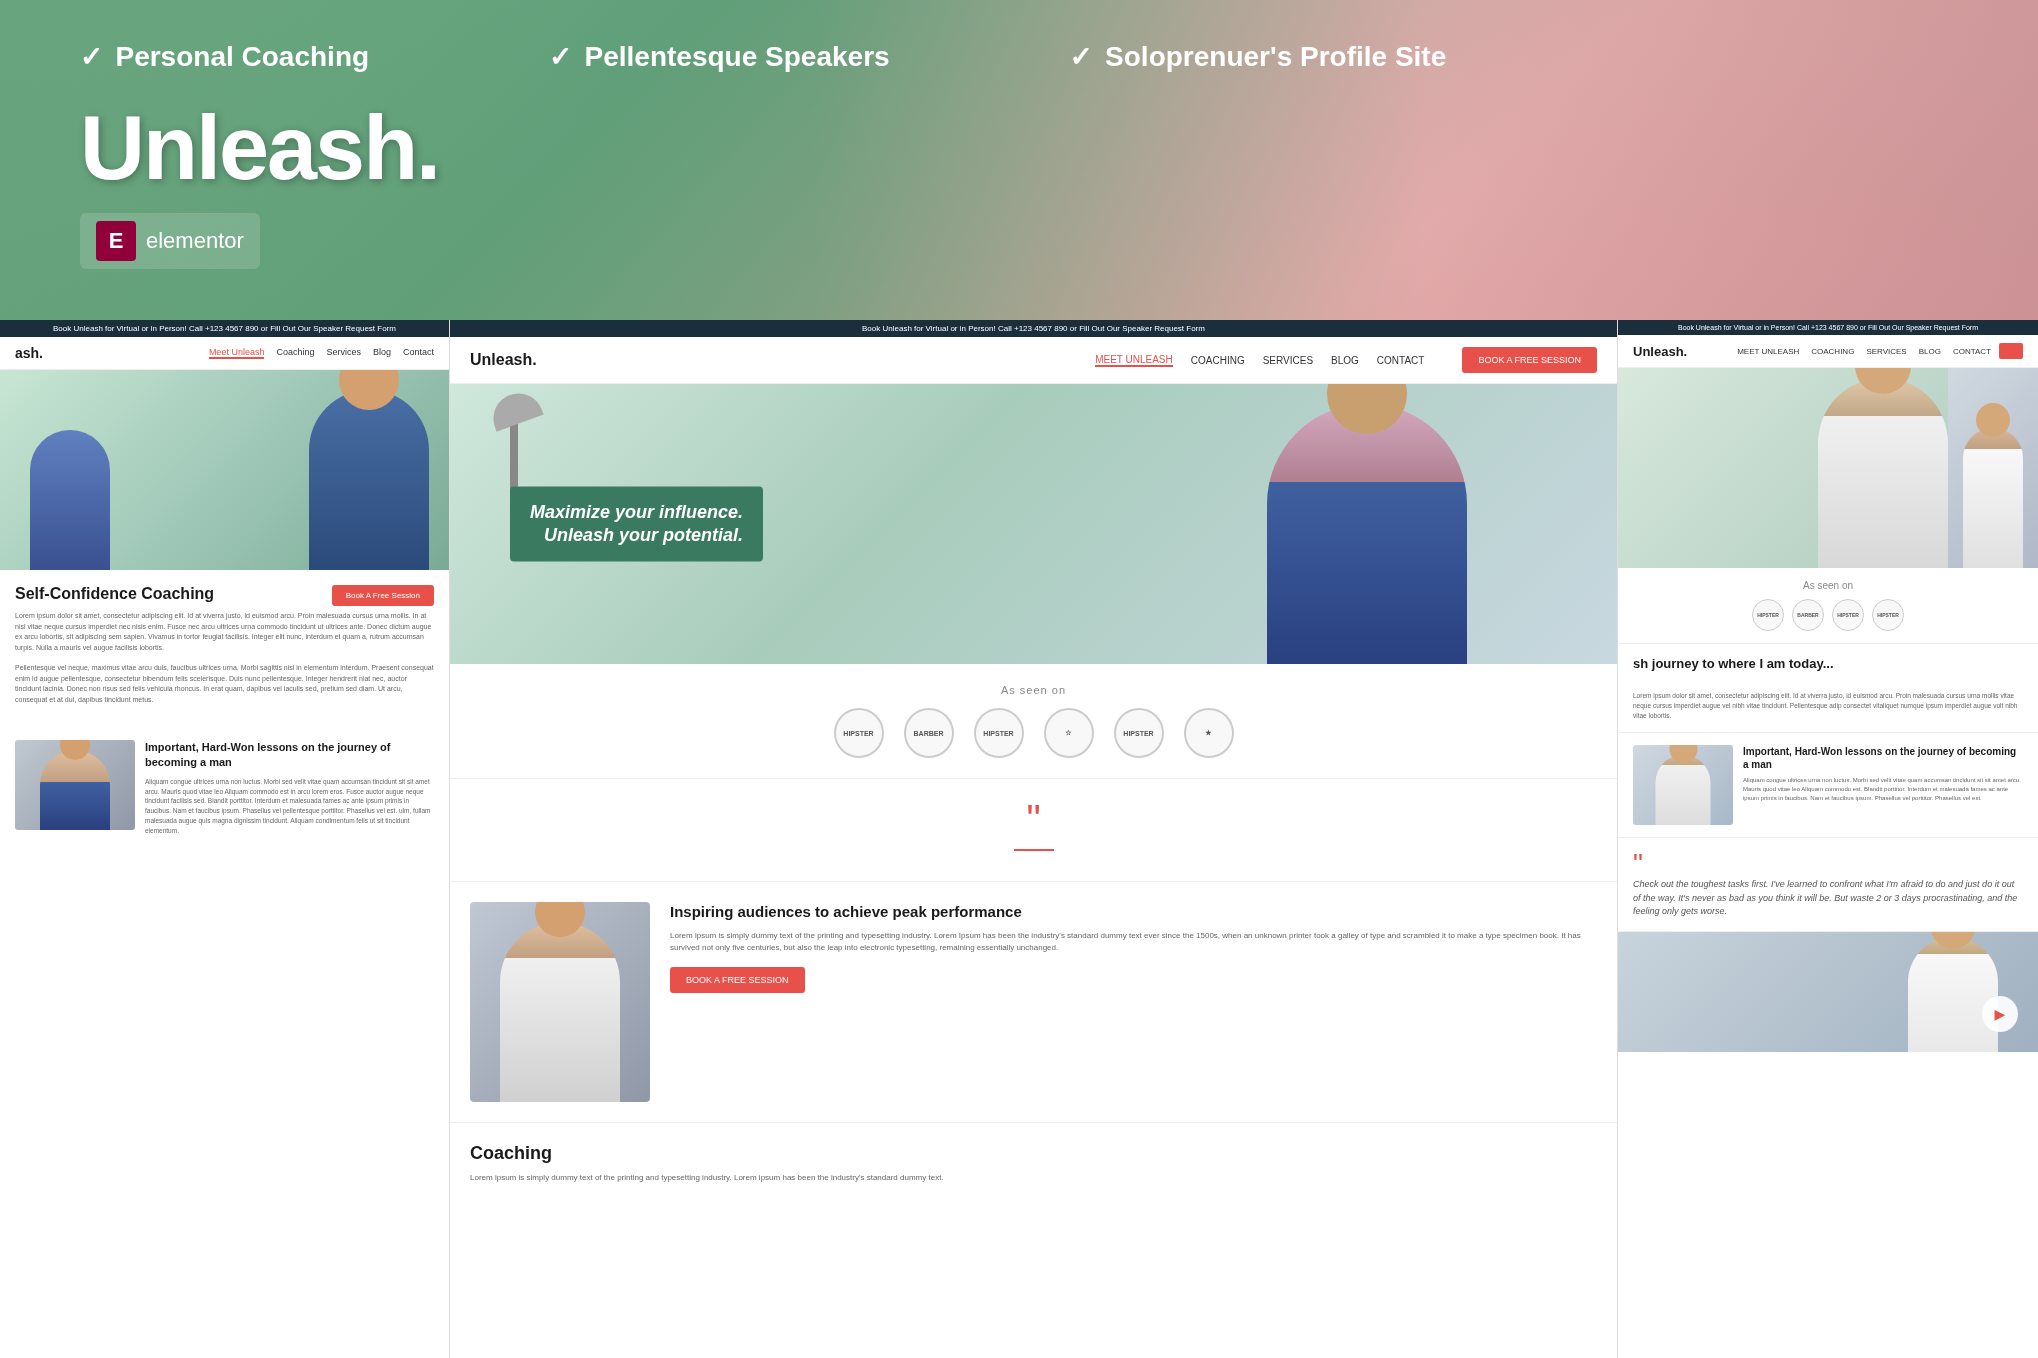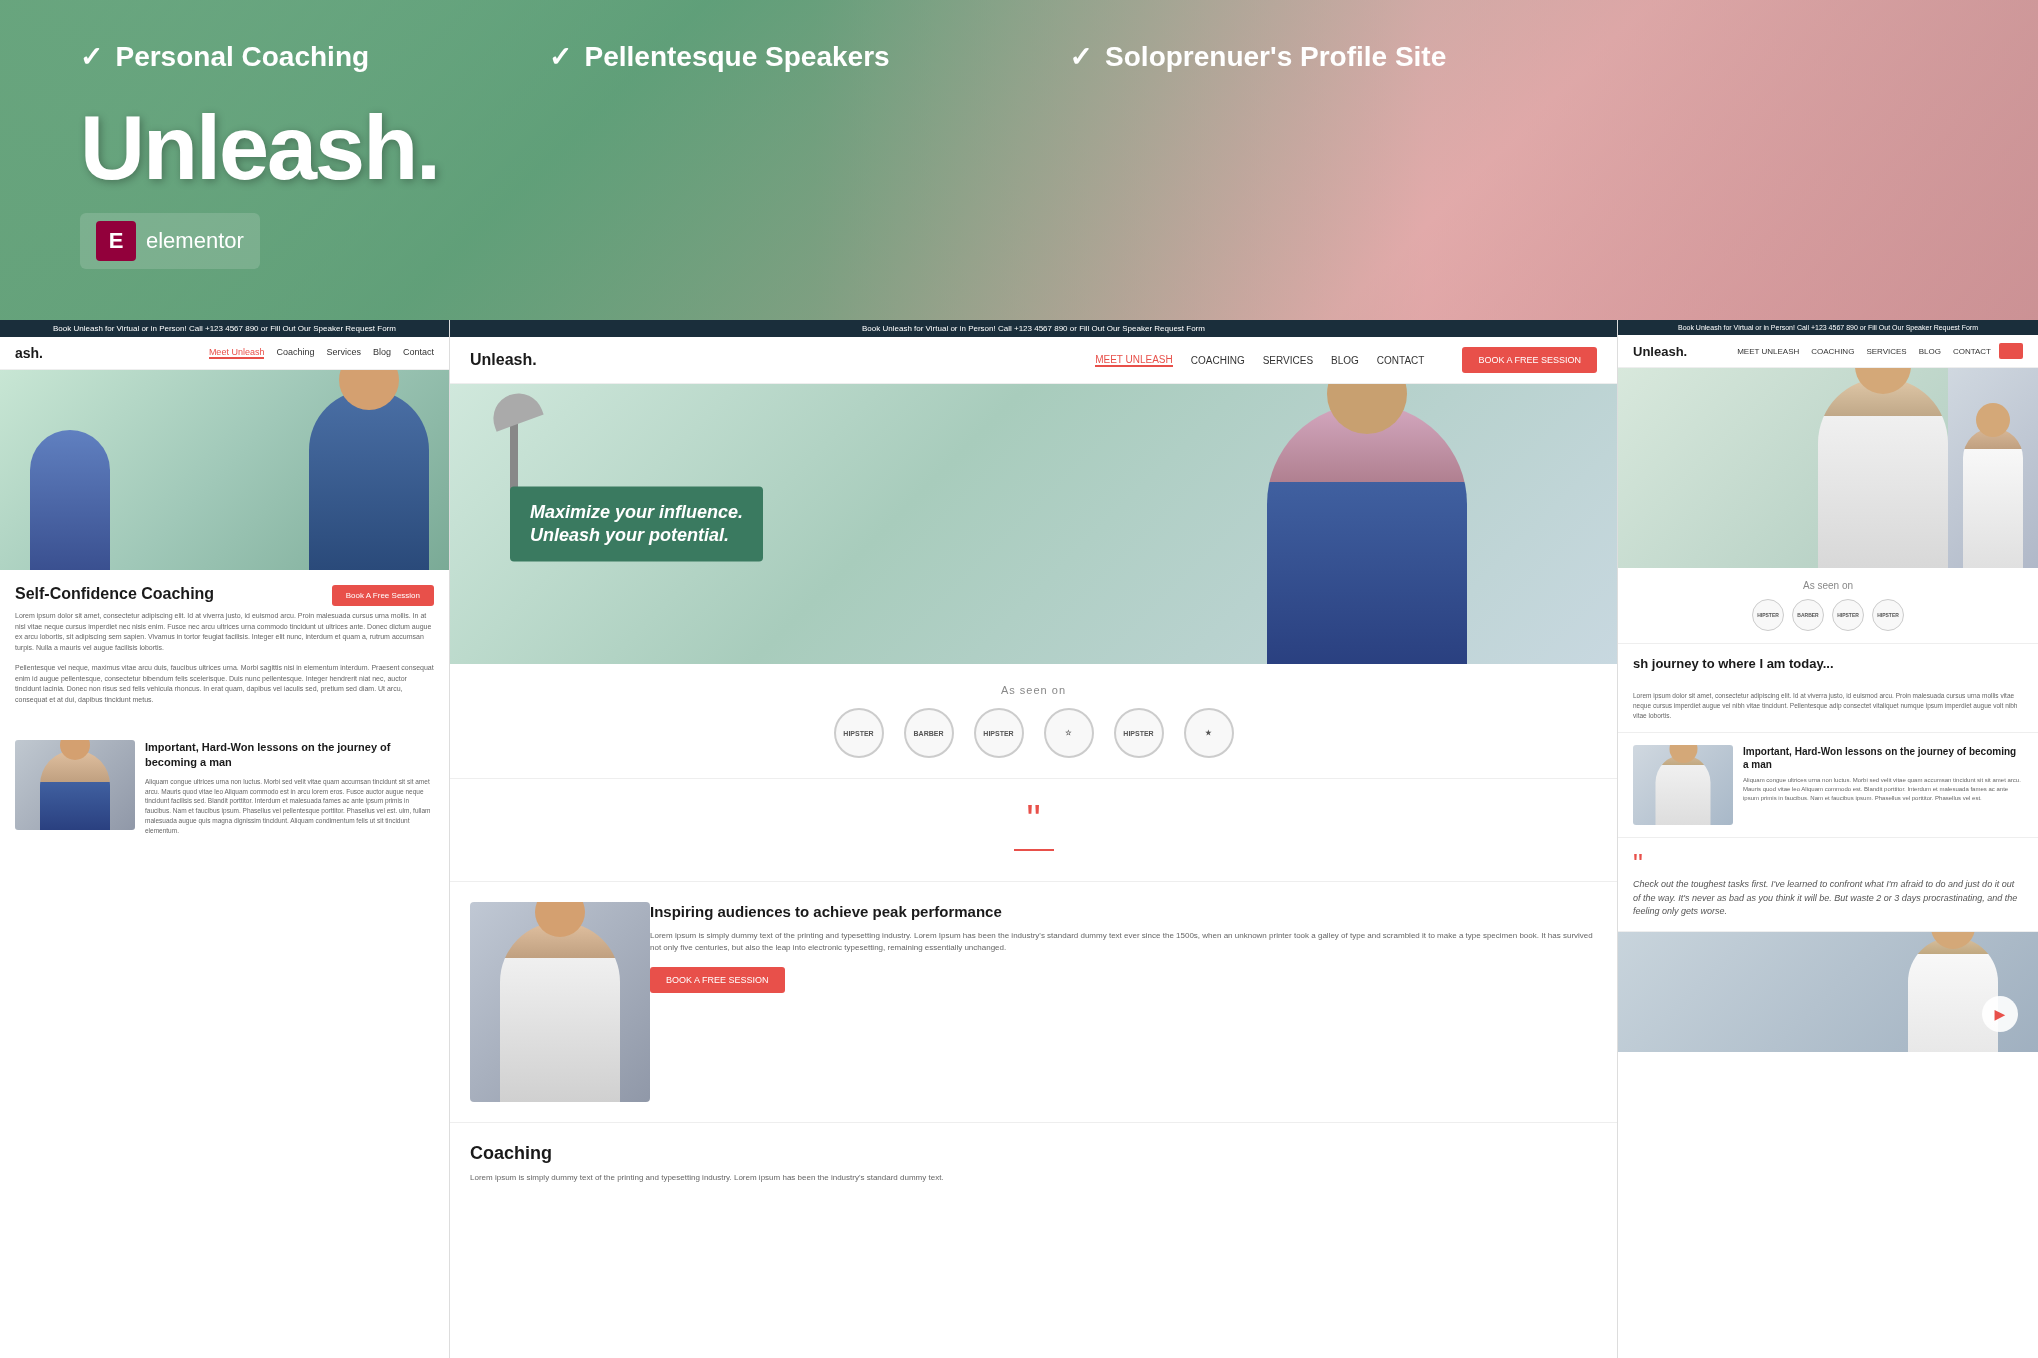--- a/index.html
+++ b/index.html
@@ -360,20 +360,21 @@
     .hero-text-overlay {
       position: absolute;
       left: 60px;
       top: 50%;
       transform: translateY(-50%);
       background: #3a7a60;
       color: white;
       padding: 14px 20px;
       border-radius: 4px;
       max-width: 260px;
+      text-align: right;
     }
 
     .hero-text-overlay h2 {
       font-size: 18px;
       font-weight: 900;
       font-style: italic;
       line-height: 1.3;
     }
 
     .as-seen-section {
@@ -432,20 +433,21 @@
 
     .divider-line {
       width: 40px;
       height: 2px;
       background: #e8504a;
       margin: 10px auto;
     }
 
     .inspiring-section {
       display: flex;
+      gap: 20px;
       padding: 20px;
     }
 
     .inspiring-img {
       width: 180px;
       height: 200px;
       background: linear-gradient(135deg, #c0c8d4 0%, #9098a8 100%);
       border-radius: 4px;
       flex-shrink: 0;
       position: relative;

